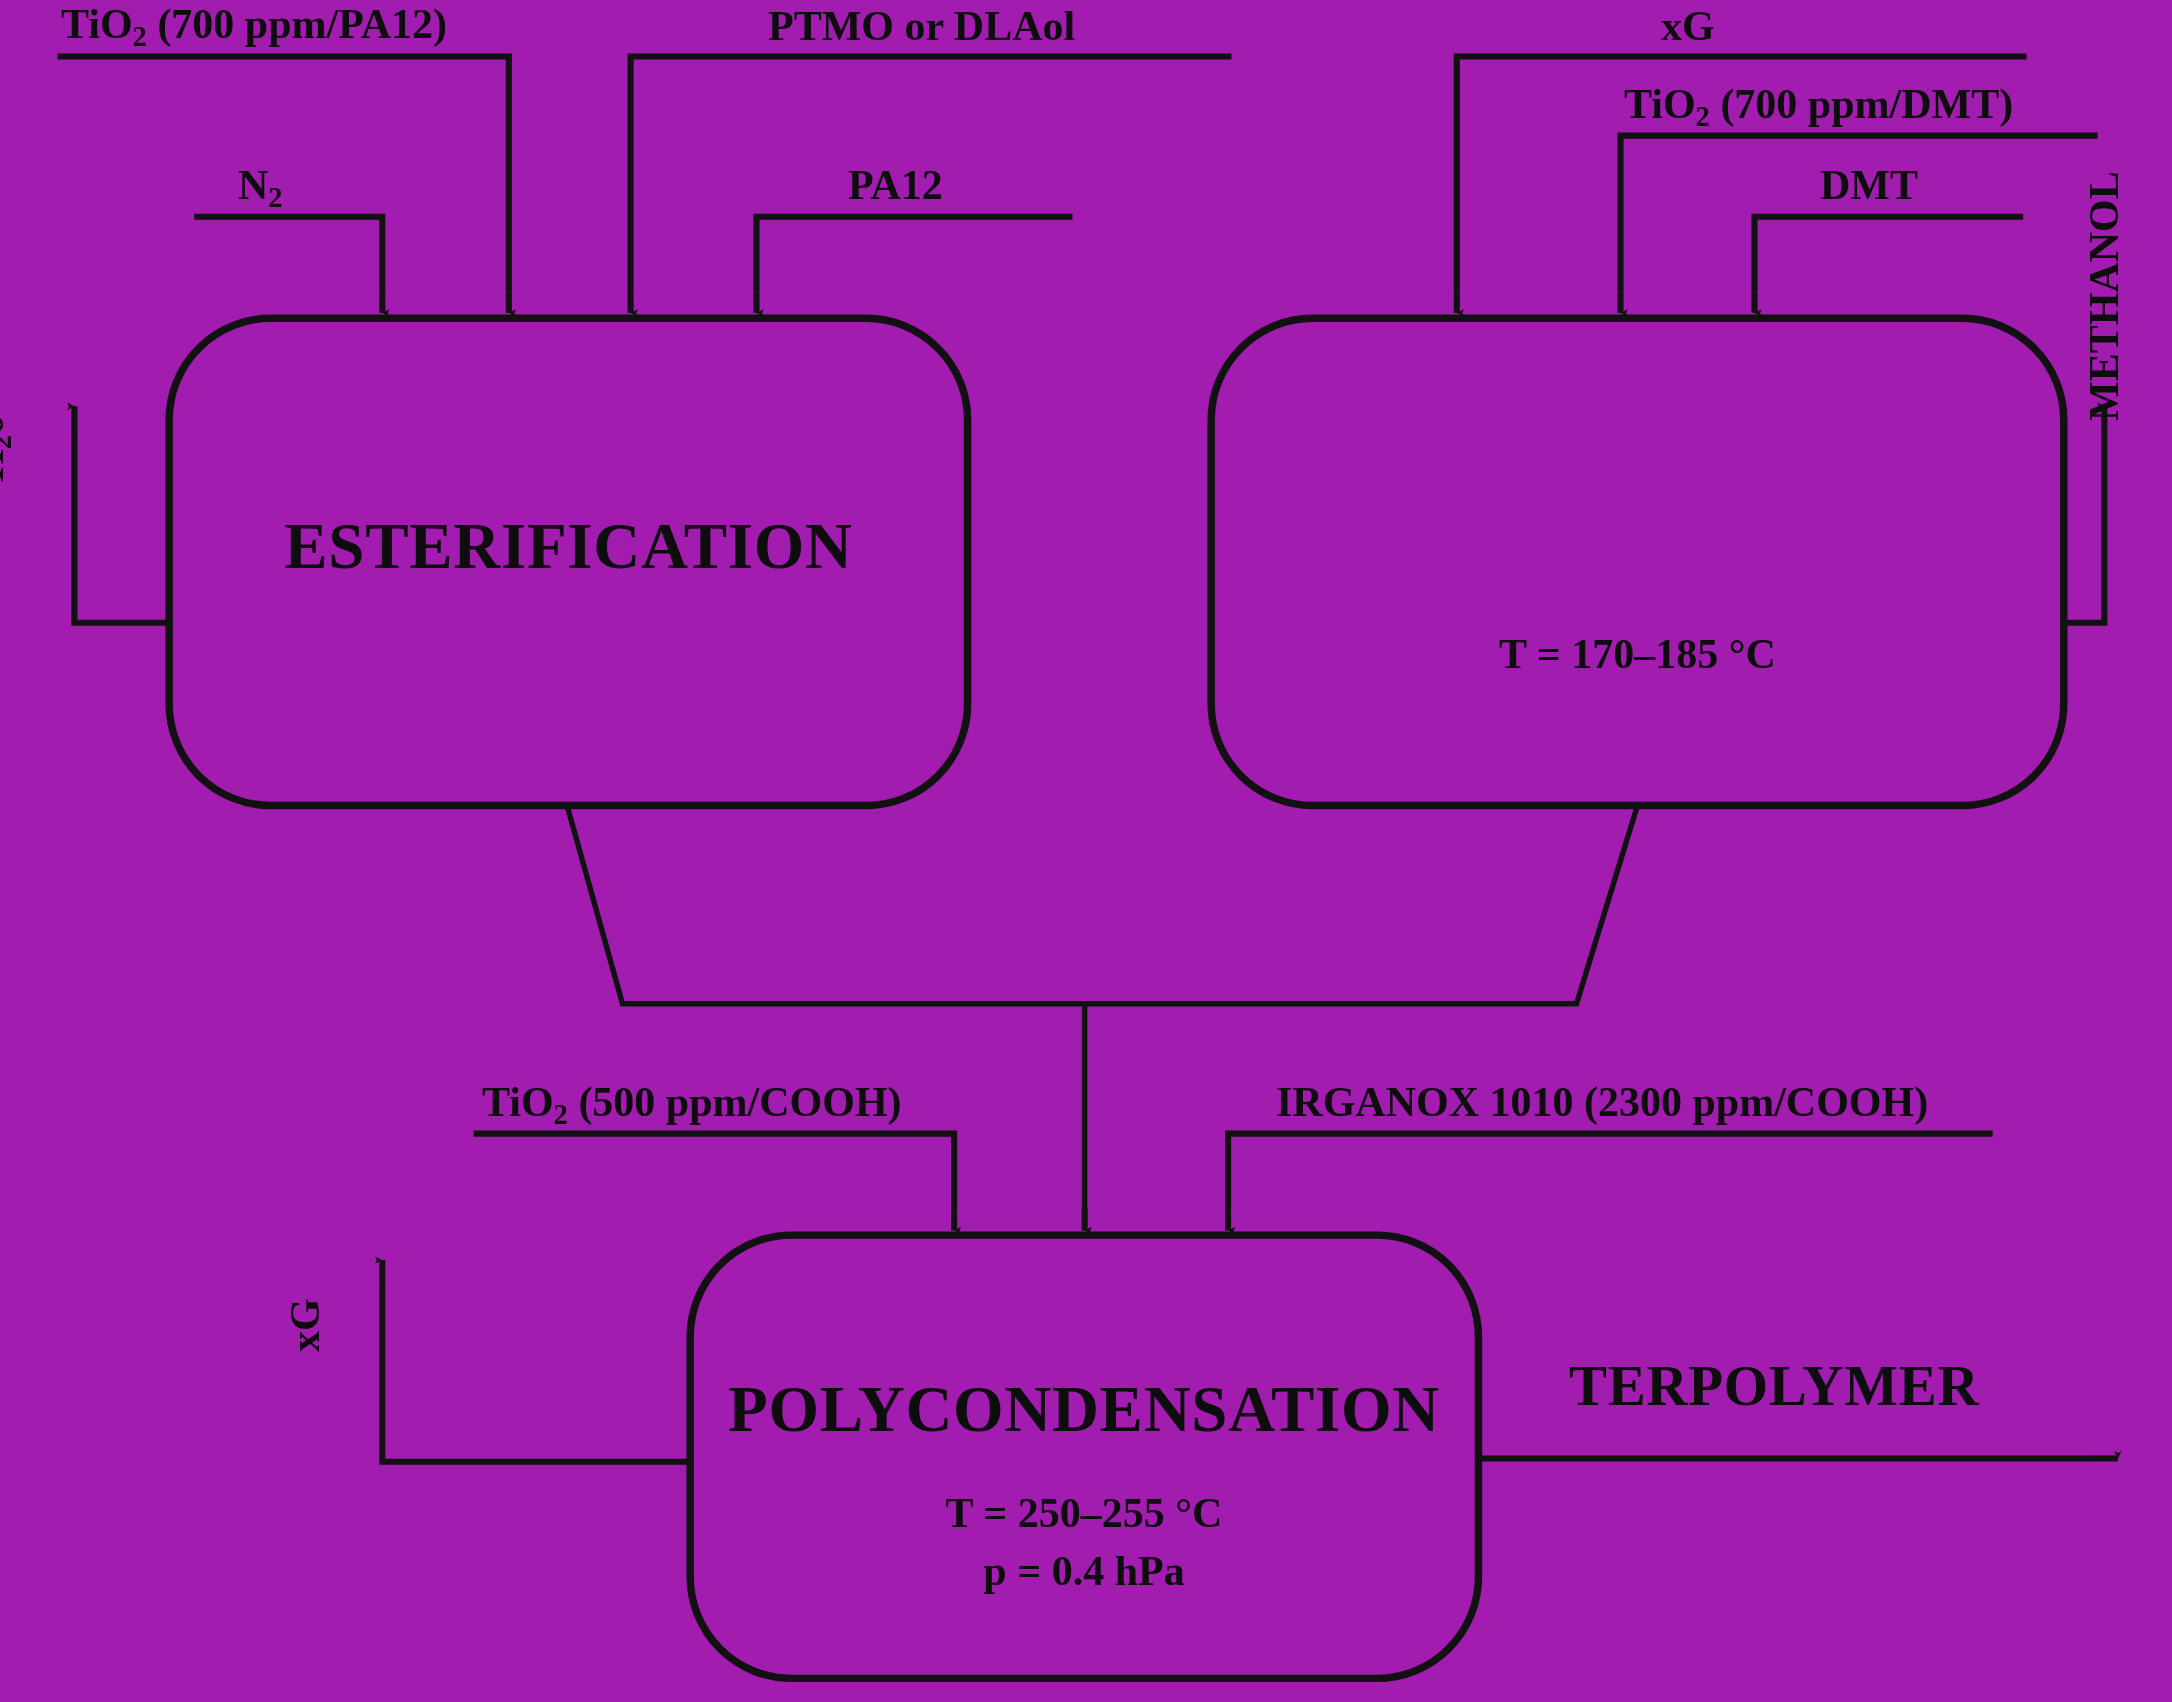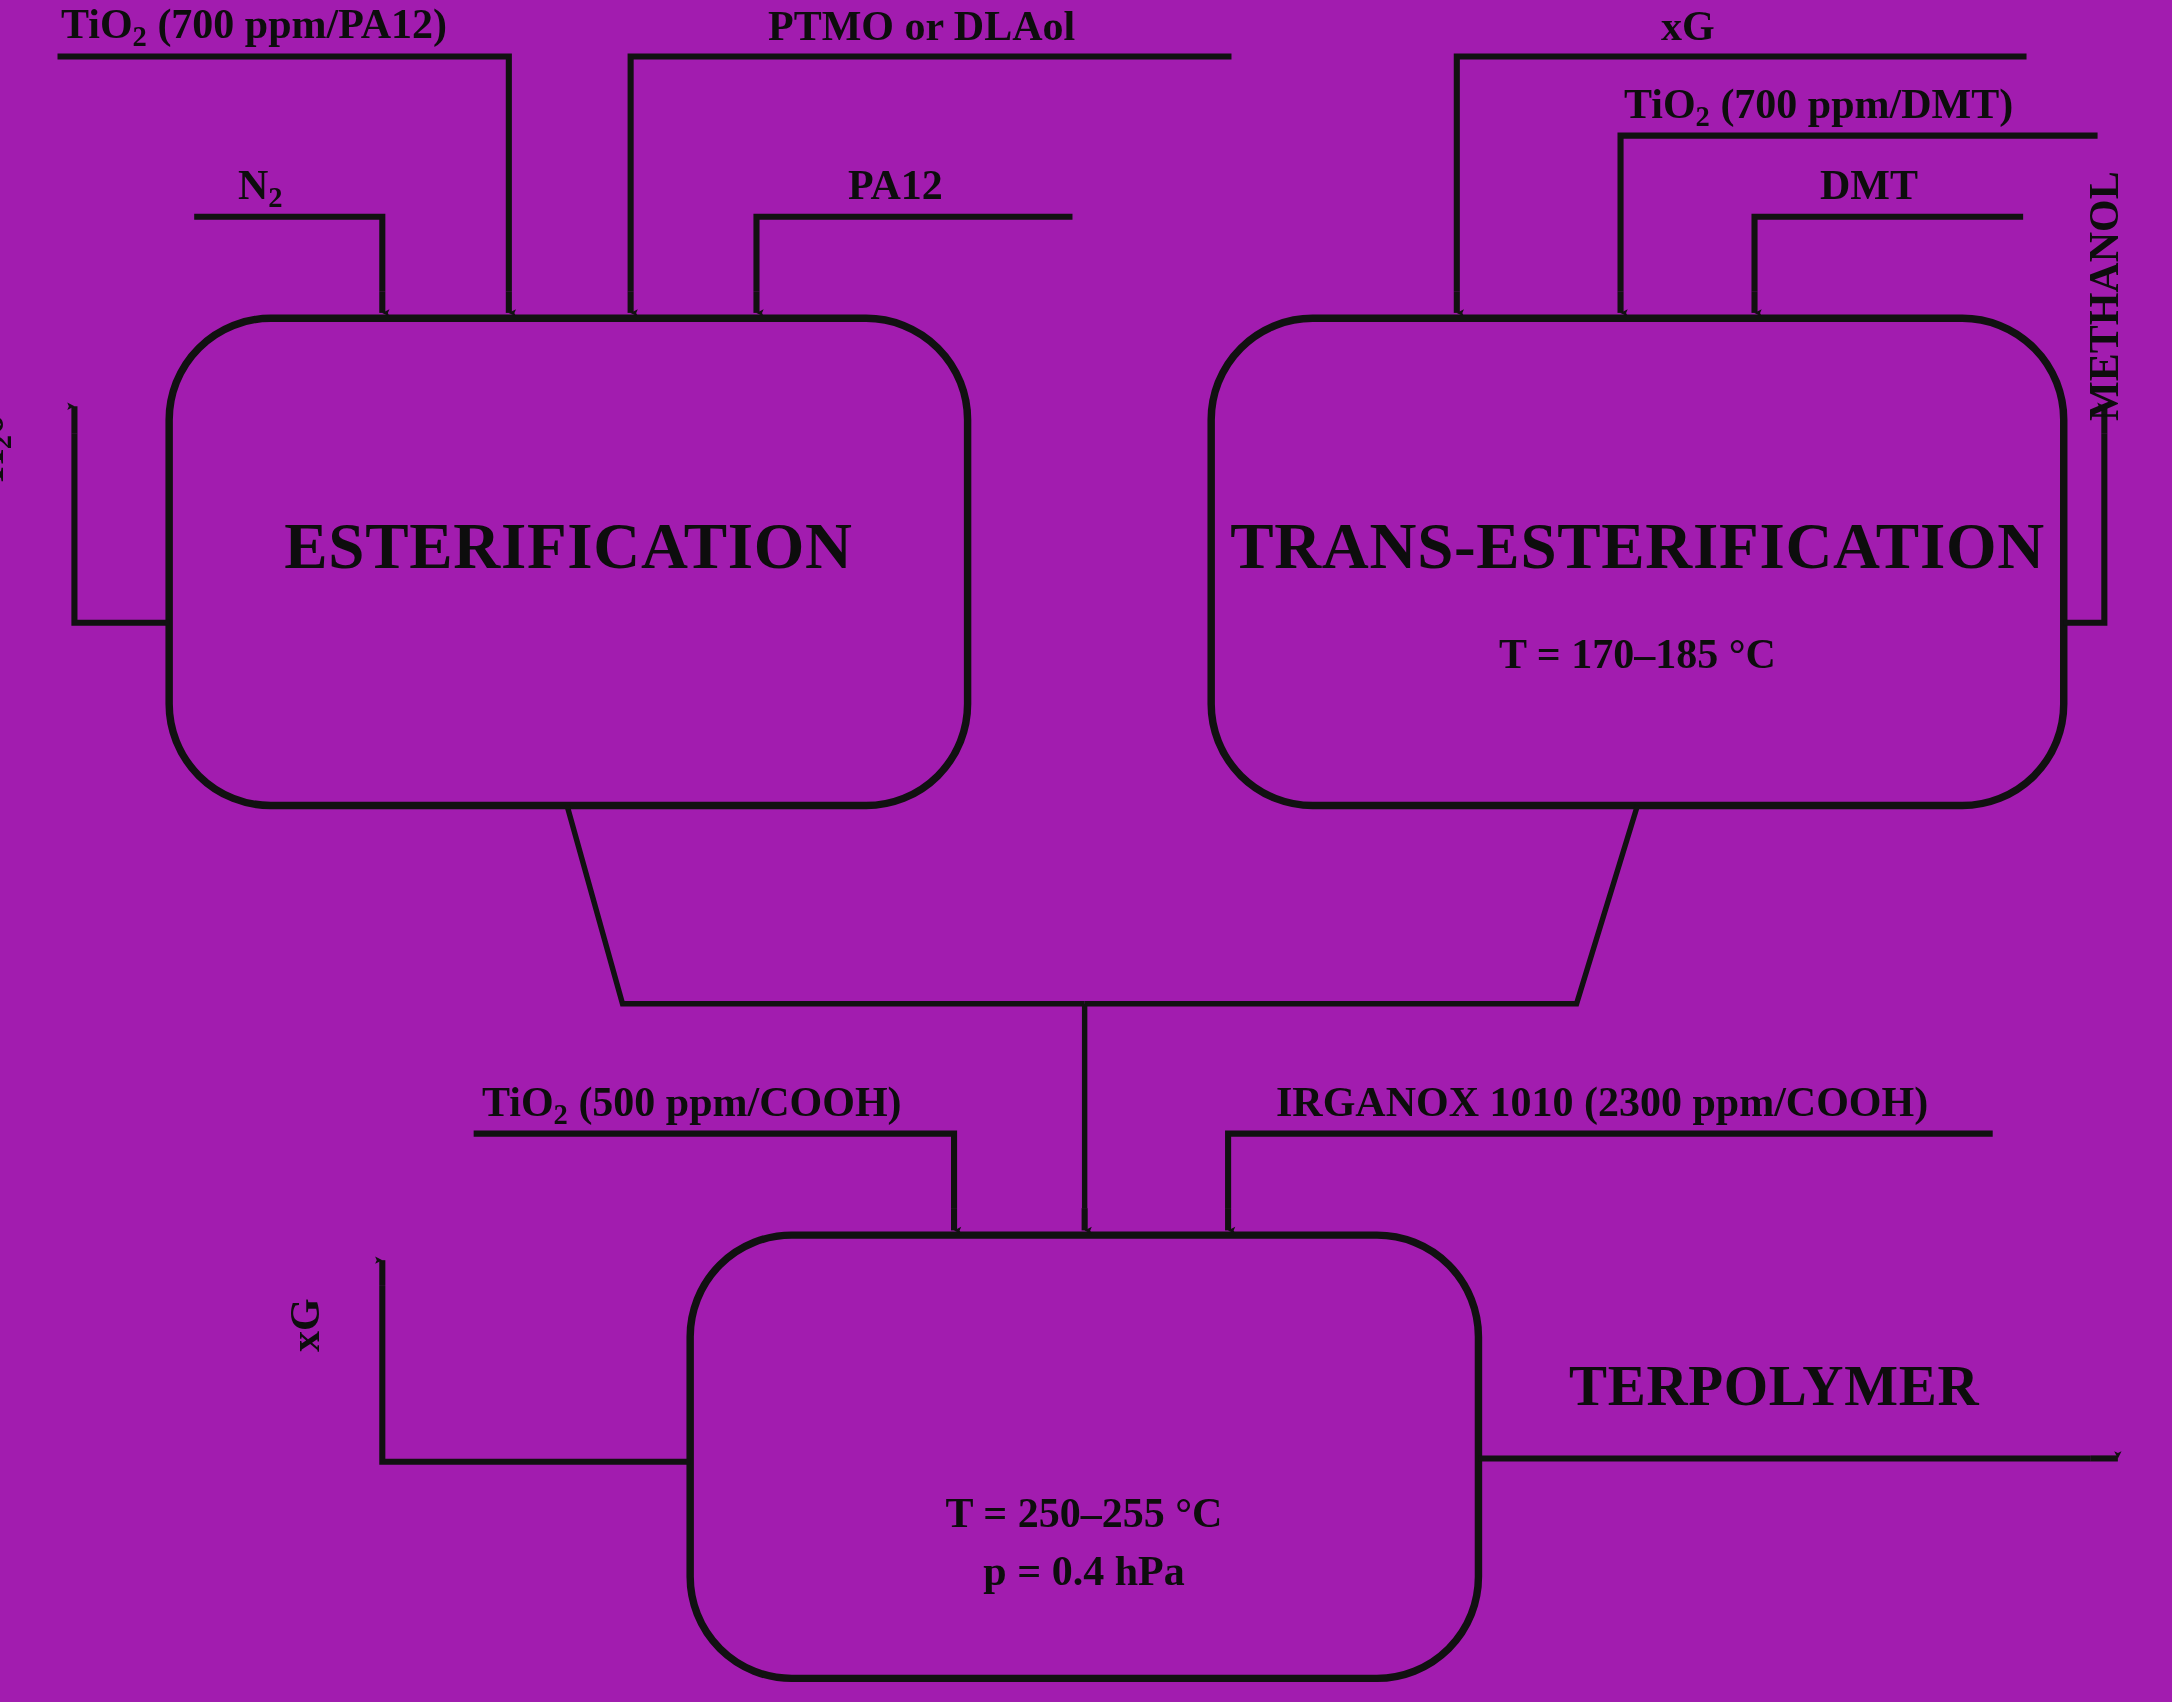--- a/index.html
+++ b/index.html
@@ -163,22 +163,22 @@
   <div class="lbl vent-label rot-ccw" style="left:2125px; top:379px;">
     <span>METHANOL</span><sub></sub><span></span>
   </div>
 
   <div class="lbl vent-label rot-ccw" style="left:326px; top:1310px;">
     <span>xG</span><sub></sub><span></span>
   </div>
 
   <div class="lbl unit-title center" style="left:169px; top:514px; width:799px;">ESTERIFICATION</div>
 
-  <div class="lbl unit-title center" style="left:1211px; top:514px; width:853px;">TRANS-ESTERIFICATION</div>
   <div class="lbl unit-cond center" style="left:1211px; top:633px; width:853px;">T = 170–185 °C</div>
 
+  <div class="lbl unit-title center" style="left:690px; top:1377px; width:788px;">POLYCONDENSATION</div>
   <div class="lbl unit-cond center" style="left:690px; top:1482px; width:788px;margin-top:10px;">T = 250–255 °C</div>
   <div class="lbl unit-cond center" style="left:690px; top:1550px; width:788px;">p = 0.4 hPa</div>
 
   <div class="lbl product-lbl" style="left:1569px; top:1357px;">TERPOLYMER</div>
 
 </div>
 
 
 </body></html>

